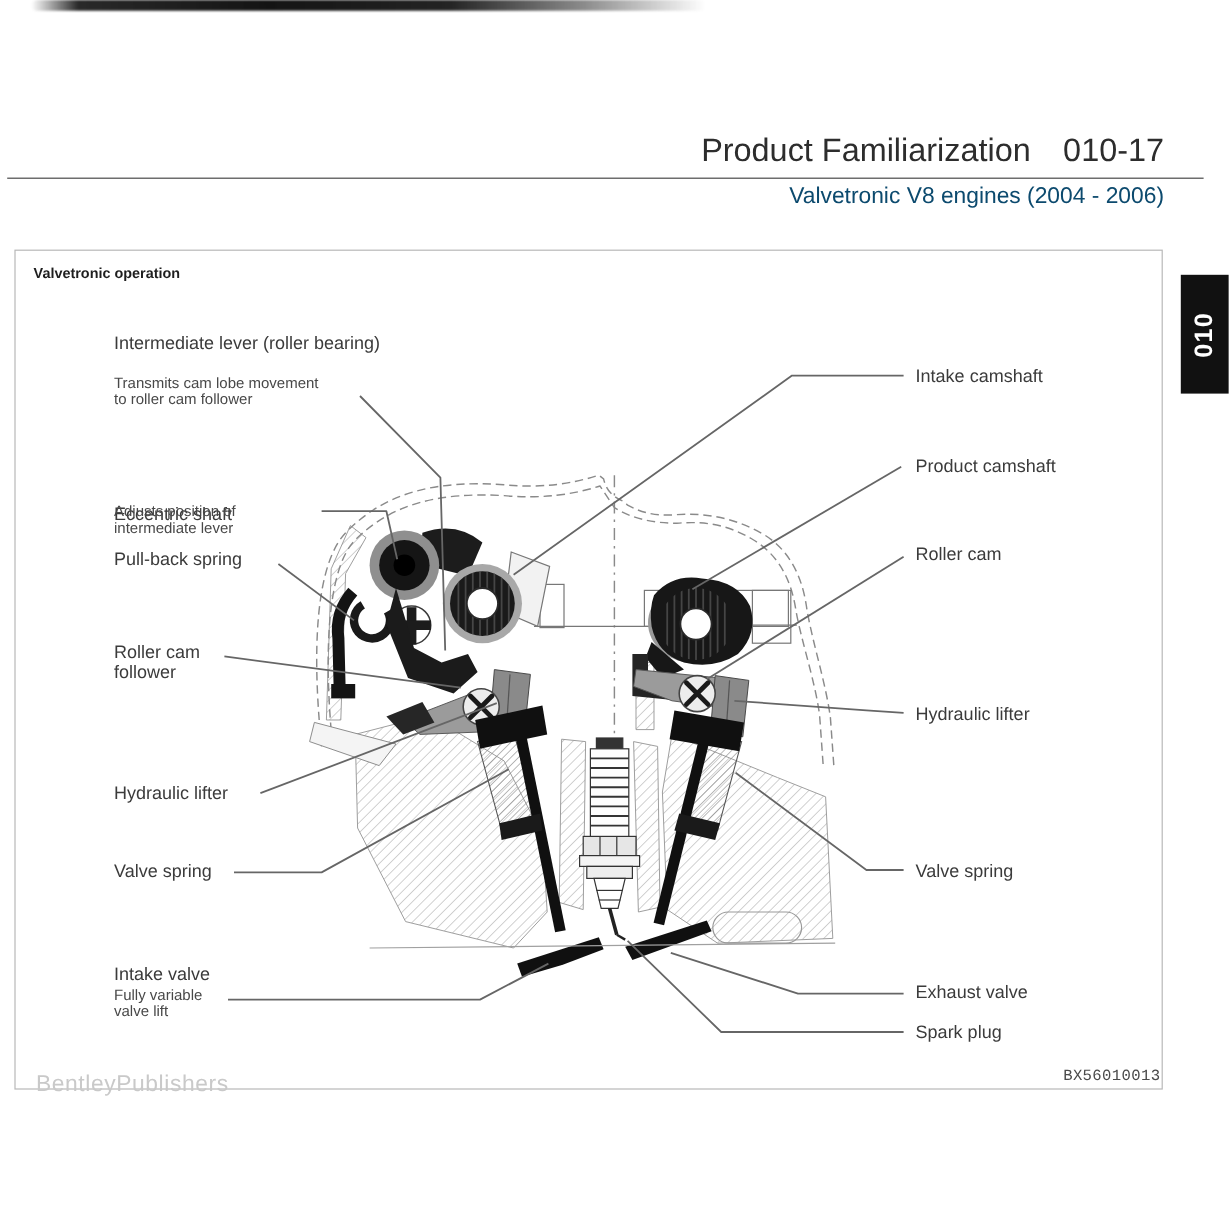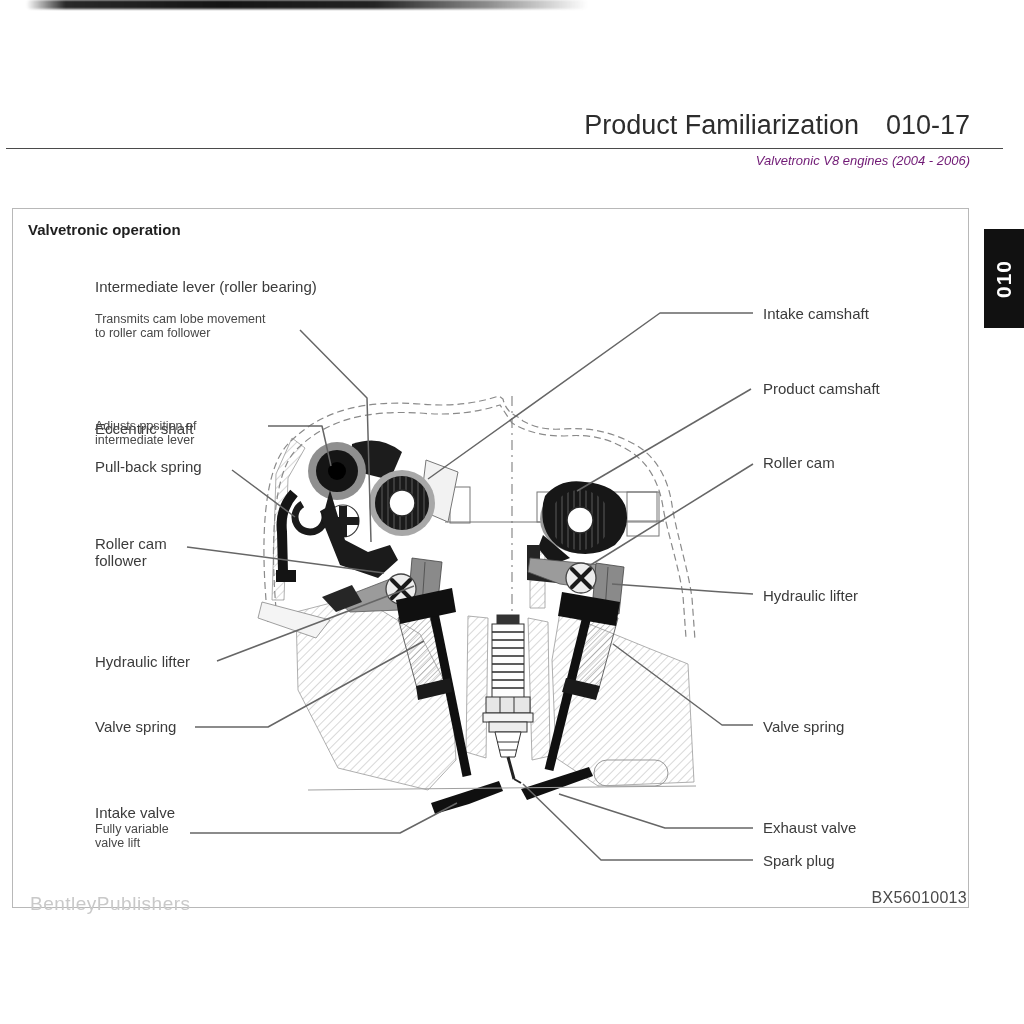--- a/index.html
+++ b/index.html
@@ -15,42 +15,42 @@
       rgba(25,25,25,0) 0%, rgba(18,18,18,.9) 7%, rgba(8,8,8,.95) 35%,
       rgba(12,12,12,.9) 62%, rgba(45,45,45,.55) 82%, rgba(70,70,70,0) 100%);
     filter:blur(1px);
   }
   #header-title{
     top:110px;right:54px;font-size:27px;color:#2d2d2d;white-space:nowrap;
   }
   #header-title .pagenum{margin-left:27px;}
   #header-rule{left:6px;top:148px;width:997px;height:0;border-top:1.6px solid #4a4a4a;}
   #header-subtitle{
-    top:153px;right:54px;font-size:13px;font-style:italic;color:#701a75;white-space:nowrap;
+    top:153px;right:54px;font-size:19px;color:#0c4a6e;white-space:nowrap;
   }
   
   #content-box{
     left:12px;top:208px;width:955px;height:698px;border:1px solid #b8b8b8;background:#fff;
   }
-  #figure-title{left:28px;top:221px;font-size:15px;font-weight:bold;color:#1e1e1e;}
+  #figure-title{left:28px;top:221px;font-size:12px;font-weight:bold;color:#1e1e1e;}
   
   #section-tab{
     right:0;top:229px;width:40px;height:99px;background:#111;color:#fff;
     display:flex;align-items:center;justify-content:center;
   }
   #section-tab span{
     transform:rotate(-90deg);font-size:21px;font-weight:bold;letter-spacing:1px;
   }
   
   .lbl{position:absolute;font-size:15px;line-height:17px;color:#3b3b3b;white-space:pre-line;}
   .sub{position:absolute;font-size:12.5px;line-height:13.5px;color:#484848;white-space:pre-line;}
   .leftcol{left:95px;}
   .rightcol{left:763px;}
   #watermark{left:30px;top:869px;font-size:19px;color:#c9c9c9;letter-spacing:.5px;margin-top:24px;}
-  #figure-code{right:57px;top:889px;font-size:16px;color:#4a4a4a;letter-spacing:.3px;}
+  #figure-code{right:57px;top:889px;font-size:13px;color:#4a4a4a;letter-spacing:.3px;font-family:Liberation Mono, monospace;}
   svg{position:absolute;left:0;top:0;}
 </style>
 </head>
 <body>
 
 <div id="top-smudge" class="abs"></div>
 
 <div id="header-title" class="abs"><span>Product Familiarization</span><span class="pagenum">010-17</span></div>
 <div id="header-rule" class="abs"></div>
 <div id="header-subtitle" class="abs">Valvetronic V8 engines (2004 - 2006)</div>

